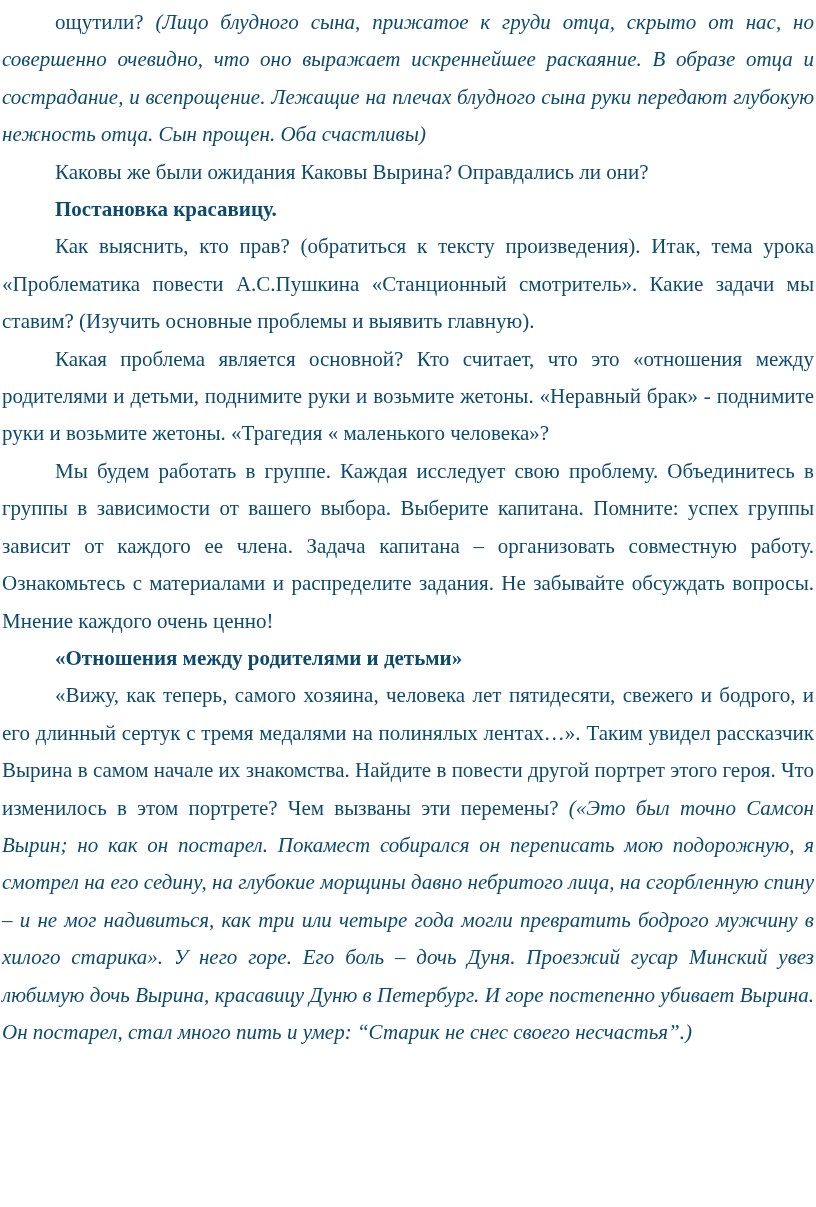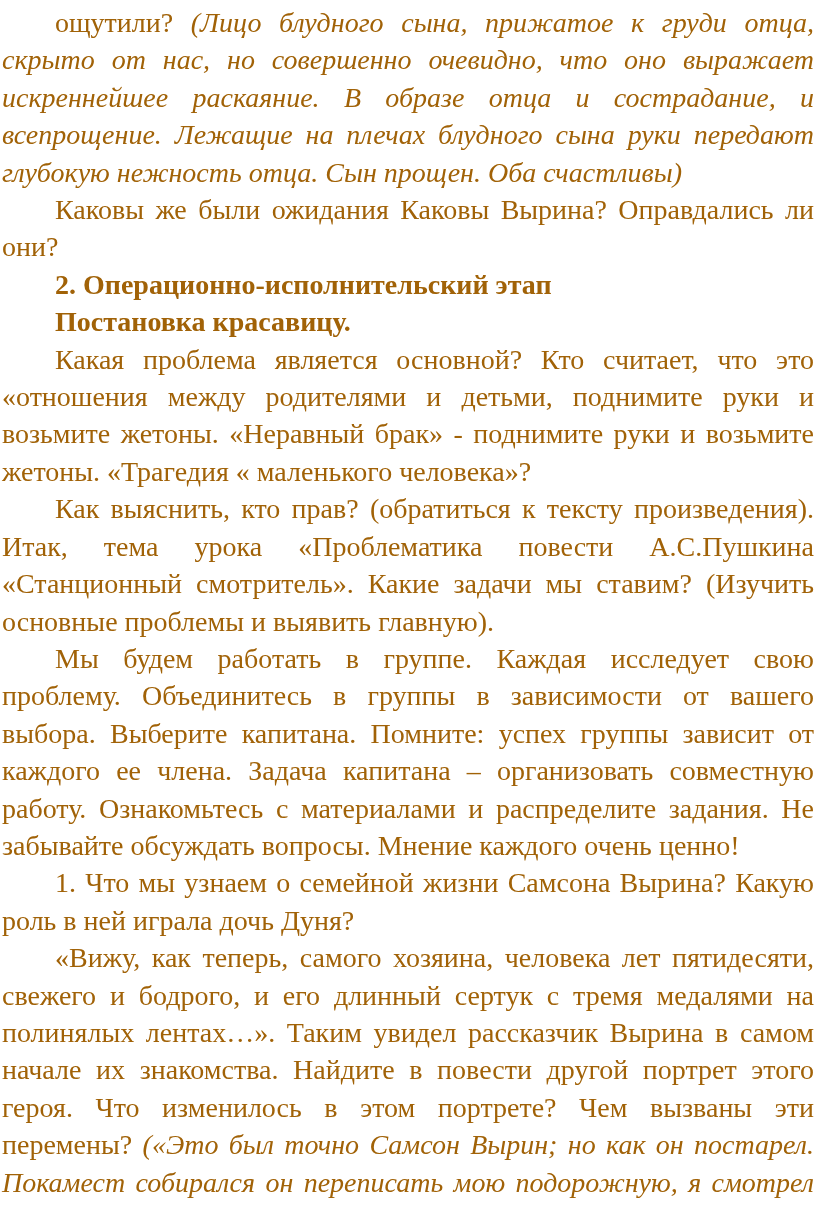--- a/index.html
+++ b/index.html
@@ -7,23 +7,23 @@
     padding: 0;
     background: #ffffff;
   }
   .page {
     position: relative;
     width: 816px;
     height: 1207px;
     box-sizing: border-box;
     padding: 4px 2px 0 2px;
     background: #ffffff;
-    color: #a16207;
+    color: #0c4a6e;
     font-family: "Liberation Serif", "DejaVu Serif", serif;
-    font-size: 28px;
+    font-size: 21px;
     line-height: 37.4px;
     overflow: hidden;
   }
   .page p {
     margin: 0;
     padding: 0;
     text-align: justify;
     text-indent: 53px;
   }
   .b { font-weight: bold; }
@@ -31,28 +31,27 @@
 </style>
 </head>
 <body>
 
 <div class="page">
 
   <p><span class="run">ощутили? </span><span class="run i">(Лицо блудного сына, прижатое к груди отца, скрыто от нас, но совершенно очевидно, что оно выражает искреннейшее раскаяние. В образе отца и сострадание, и всепрощение. Лежащие на плечах блудного сына руки передают глубокую нежность отца. Сын прощен. Оба счастливы)</span></p>
 
   <p><span class="run">Каковы же были ожидания Каковы Вырина? Оправдались ли они?</span></p>
 
-  <p class="b"><span class="run">2. Операционно-исполнительский этап</span></p>
 
   <p class="b"><span class="run">Постановка красавицу.</span></p>
 
+  <p><span class="run">Как выяснить, кто прав? (обратиться к тексту произведения). Итак, тема урока «Проблематика повести А.С.Пушкина «Станционный смотритель». Какие задачи мы ставим? (Изучить основные проблемы и выявить главную).</span></p>
+
   <p><span class="run">Какая проблема является основной? Кто считает, что это «отношения между родителями и детьми, поднимите руки и возьмите жетоны. «Неравный брак» - поднимите руки и возьмите жетоны. «Трагедия « маленького человека»?</span></p>
-
-  <p><span class="run">Как выяснить, кто прав? (обратиться к тексту произведения). Итак, тема урока «Проблематика повести А.С.Пушкина «Станционный смотритель». Какие задачи мы ставим? (Изучить основные проблемы и выявить главную).</span></p>
 
   <p><span class="run">Мы будем работать в группе. Каждая исследует свою проблему. Объединитесь в группы в зависимости от вашего выбора. Выберите капитана. Помните: успех группы зависит от каждого ее члена. Задача капитана – организовать совместную работу. Ознакомьтесь с материалами и распределите задания. Не забывайте обсуждать вопросы. Мнение каждого очень ценно!</span></p>
 
+  <p class="b"><span class="run">«Отношения между родителями и детьми»</span></p>
 
-  <p><span class="run">1. Что мы узнаем о семейной жизни Самсона Вырина? Какую роль в ней играла дочь Дуня?</span></p>
 
   <p><span class="run">«Вижу, как теперь, самого хозяина, человека лет пятидесяти, свежего и бодрого, и его длинный сертук с тремя медалями на полинялых лентах…». Таким увидел рассказчик Вырина в самом начале их знакомства. Найдите в повести другой портрет этого героя. Что изменилось в этом портрете? Чем вызваны эти перемены? </span><span class="run i">(«Это был точно Самсон Вырин; но как он постарел. Покамест собирался он переписать мою подорожную, я смотрел на его седину, на глубокие морщины давно небритого лица, на сгорбленную спину – и не мог надивиться, как три или четыре года могли превратить бодрого мужчину в хилого старика». У него горе. Его боль – дочь Дуня. Проезжий гусар Минский увез любимую дочь Вырина, красавицу Дуню в Петербург. И горе постепенно убивает Вырина. Он постарел, стал много пить и умер: “Старик не снес своего несчастья”.)</span></p>
 
 </div>
 
 </body></html>

